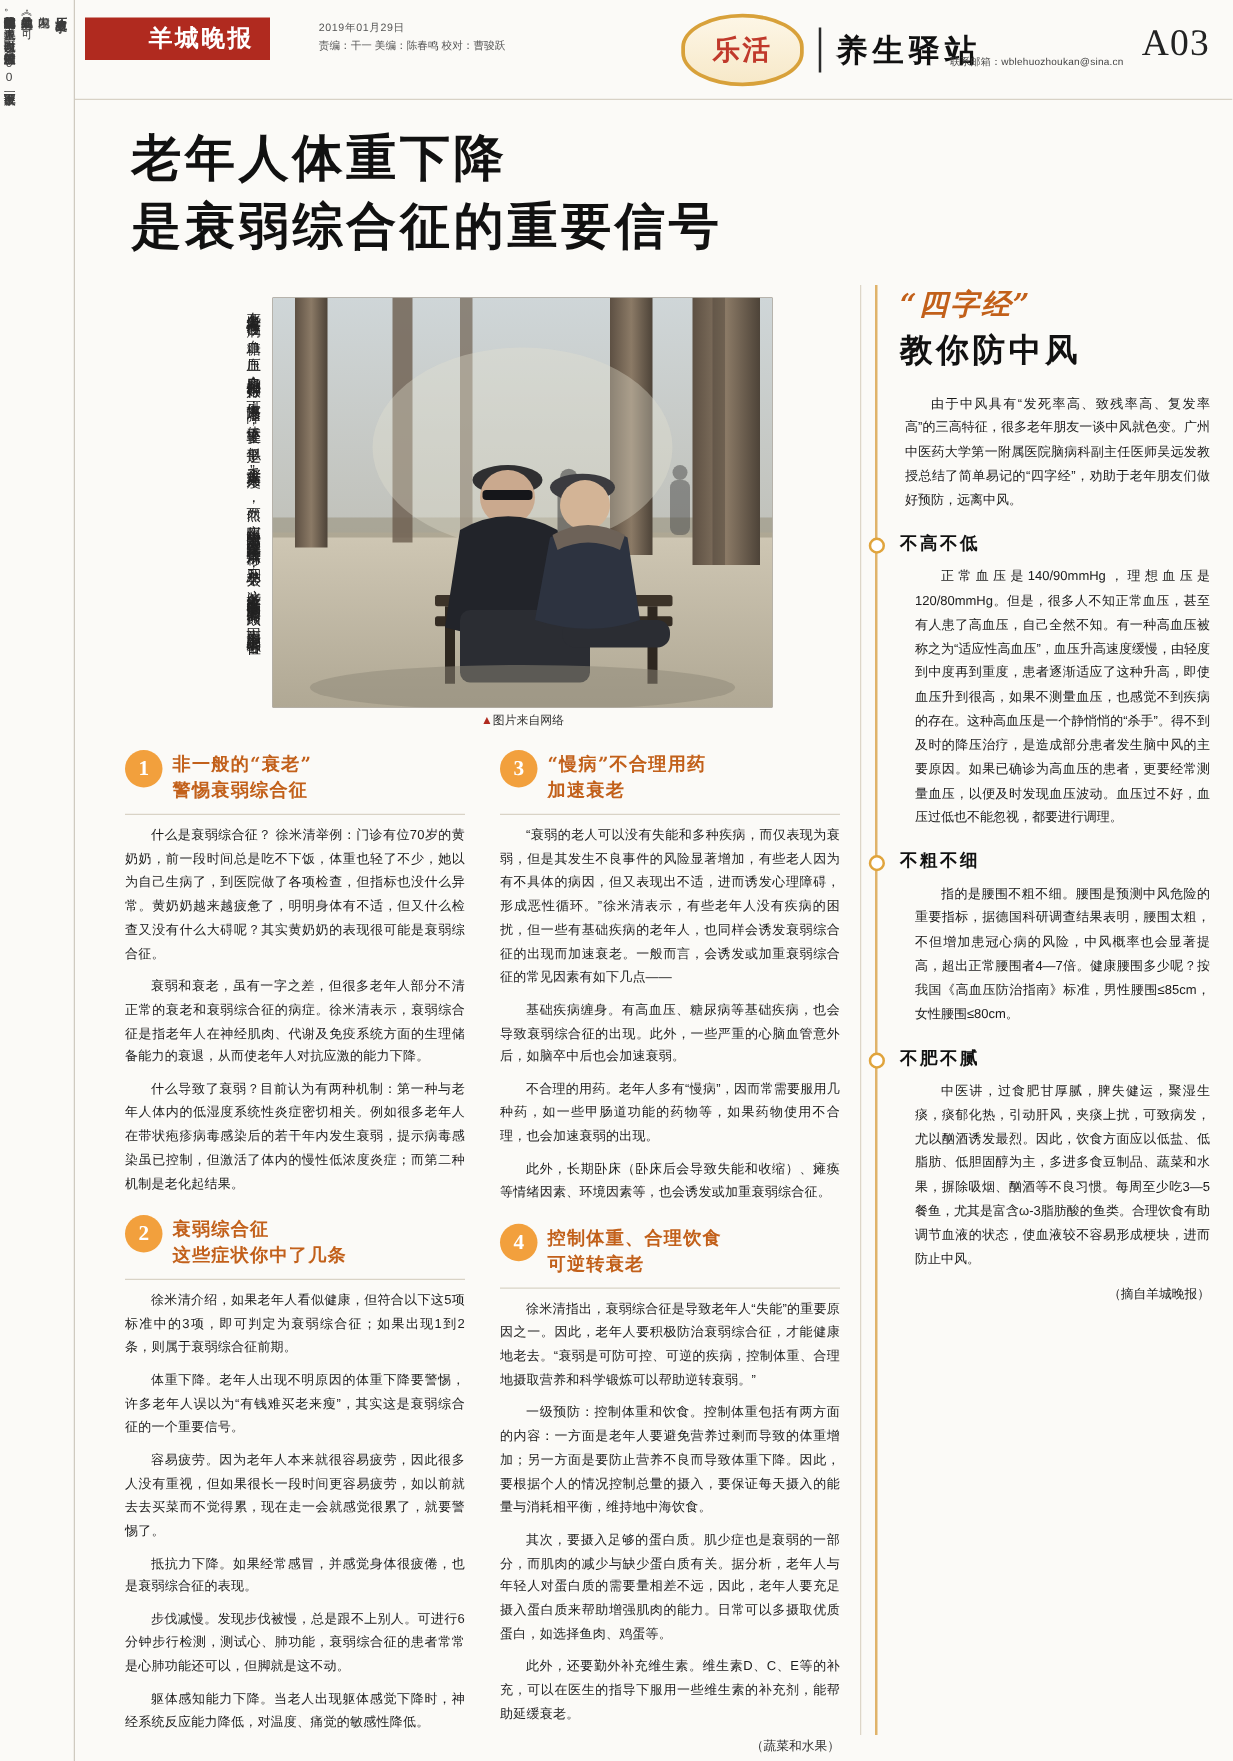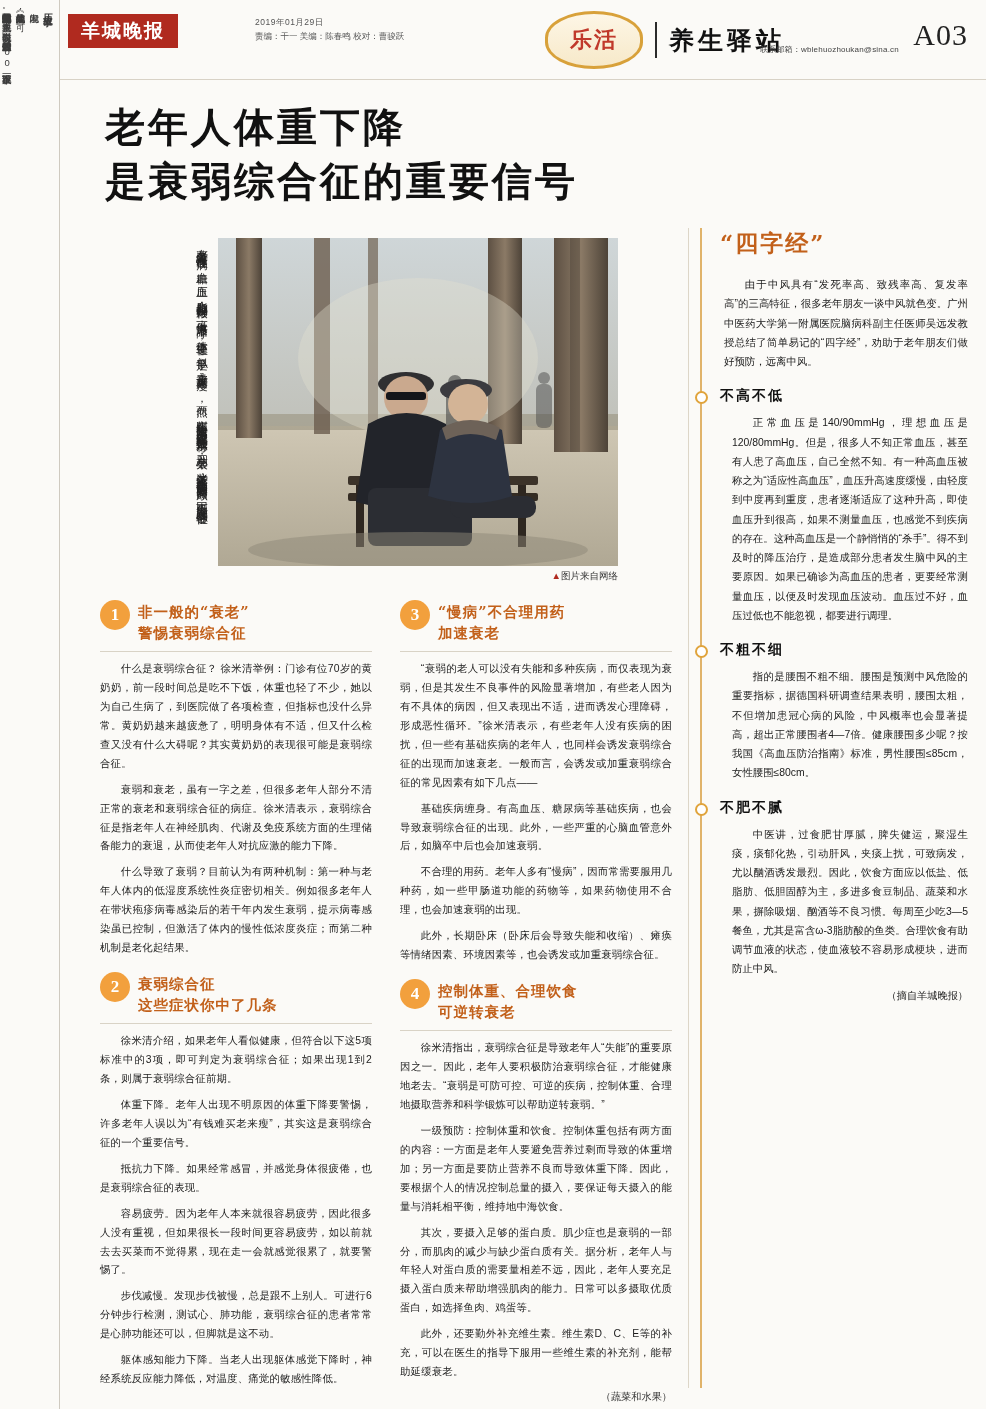--- a/index.html
+++ b/index.html
@@ -33,20 +33,21 @@
     position:absolute;left:60px;top:0;width:926px;height:80px;
     border-bottom:1px solid #d8d2c6;
     box-sizing:border-box;
   }
   .logo-box{
     position:absolute;left:8px;top:14px;width:110px;height:34px;
     background:#b02a1f;color:#fff;
     display:flex;align-items:center;justify-content:center;
     font-size:19px;font-weight:bold;letter-spacing:2px;
     font-family:"DejaVu Serif", serif;
+    padding-left:38px;
   }
   .issue-meta{
     position:absolute;left:195px;top:16px;font-size:8.5px;color:#555;line-height:1.6;
   }
   .issue-meta .d{letter-spacing:.5px;}
   .brand{
     position:absolute;left:395px;top:12px;width:330px;height:56px;
     display:flex;align-items:center;justify-content:flex-end;
   }
   .brand-mark{
@@ -92,21 +93,21 @@
   }
 
   .photo{
     position:absolute;left:118px;top:-2px;width:400px;height:328px;
     overflow:hidden;
     background:#6d6257;
   }
   .photo svg{display:block;}
   .photo-cap{
     position:absolute;left:118px;top:330px;width:400px;
-    text-align:right;font-size:9.5px;color:#333;
+    text-align:center;font-size:9.5px;color:#333;
   }
   .photo-cap .tri{color:#b02a1f;}
 
   
   .col{position:absolute;top:360px;width:272px;}
   .col.left{left:0;}
   .col.right{left:300px;}
 
   .sec{margin-bottom:14px;}
   .sec-head{
@@ -134,20 +135,21 @@
 
   
   .sidebar{
     position:absolute;left:700px;top:228px;width:268px;height:1160px;
     border-left:2px solid #e0b36a;
     padding-left:18px;box-sizing:border-box;
   }
   .sb-title1{
     font-family:"DejaVu Serif", serif;
     font-size:23px;font-weight:bold;color:#c2601a;letter-spacing:2px;
+    font-style:italic;
   }
   .sb-title2{
     font-family:"DejaVu Serif", serif;
     font-size:26px;font-weight:bold;color:#111;letter-spacing:3px;margin-top:4px;
   }
   .sb-lead{font-size:10.4px;line-height:1.85;text-indent:2em;text-align:justify;margin:16px 0 4px 4px;}
   .sb-item{margin-top:16px;position:relative;}
   .sb-dot{
     position:absolute;left:-25px;top:4px;width:9px;height:9px;border-radius:50%;
     background:#fff;border:2px solid #e0a43c;
@@ -278,22 +280,22 @@
         <div class="sec-head">
           <div class="num">2</div>
           <div class="sec-title">
             <div>衰弱综合征</div>
             <div>这些症状你中了几条</div>
           </div>
         </div>
         <div class="sec-rule"></div>
         <p class="p">徐米清介绍，如果老年人看似健康，但符合以下这5项标准中的3项，即可判定为衰弱综合征；如果出现1到2条，则属于衰弱综合征前期。</p>
         <p class="p">体重下降。老年人出现不明原因的体重下降要警惕，许多老年人误以为“有钱难买老来瘦”，其实这是衰弱综合征的一个重要信号。</p>
+        <p class="p">容易疲劳。因为老年人本来就很容易疲劳，因此很多人没有重视，但如果很长一段时间更容易疲劳，如以前就去去买菜而不觉得累，现在走一会就感觉很累了，就要警惕了。</p>
         <p class="p">抵抗力下降。如果经常感冒，并感觉身体很疲倦，也是衰弱综合征的表现。</p>
-        <p class="p">容易疲劳。因为老年人本来就很容易疲劳，因此很多人没有重视，但如果很长一段时间更容易疲劳，如以前就去去买菜而不觉得累，现在走一会就感觉很累了，就要警惕了。</p>
         <p class="p">步伐减慢。发现步伐被慢，总是跟不上别人。可进行6分钟步行检测，测试心、肺功能，衰弱综合征的患者常常是心肺功能还可以，但脚就是这不动。</p>
         <p class="p">躯体感知能力下降。当老人出现躯体感觉下降时，神经系统反应能力降低，对温度、痛觉的敏感性降低。</p>
       </div>
 
     </div>
 
     <div class="col right">
 
       <div class="sec">
         <div class="sec-head">
@@ -324,20 +326,21 @@
         <p class="p">其次，要摄入足够的蛋白质。肌少症也是衰弱的一部分，而肌肉的减少与缺少蛋白质有关。据分析，老年人与年轻人对蛋白质的需要量相差不远，因此，老年人要充足摄入蛋白质来帮助增强肌肉的能力。日常可以多摄取优质蛋白，如选择鱼肉、鸡蛋等。</p>
         <p class="p">此外，还要勤外补充维生素。维生素D、C、E等的补充，可以在医生的指导下服用一些维生素的补充剂，能帮助延缓衰老。</p>
         <div class="src">（蔬菜和水果）</div>
       </div>
 
     </div>
   </div>
 
   <div class="sidebar">
     <div class="sb-title1">“四字经”</div>
+    <div class="sb-title2">教你防中风</div>
     <p class="sb-lead">由于中风具有“发死率高、致残率高、复发率高”的三高特征，很多老年朋友一谈中风就色变。广州中医药大学第一附属医院脑病科副主任医师吴远发教授总结了简单易记的“四字经”，劝助于老年朋友们做好预防，远离中风。</p>
 
     <div class="sb-item">
       <span class="sb-dot"></span>
       <div class="sb-h">不高不低</div>
       <p class="sb-p">正常血压是140/90mmHg，理想血压是120/80mmHg。但是，很多人不知正常血压，甚至有人患了高血压，自己全然不知。有一种高血压被称之为“适应性高血压”，血压升高速度缓慢，由轻度到中度再到重度，患者逐渐适应了这种升高，即使血压升到很高，如果不测量血压，也感觉不到疾病的存在。这种高血压是一个静悄悄的“杀手”。得不到及时的降压治疗，是造成部分患者发生脑中风的主要原因。如果已确诊为高血压的患者，更要经常测量血压，以便及时发现血压波动。血压过不好，血压过低也不能忽视，都要进行调理。</p>
     </div>
 
     <div class="sb-item">
       <span class="sb-dot"></span>

